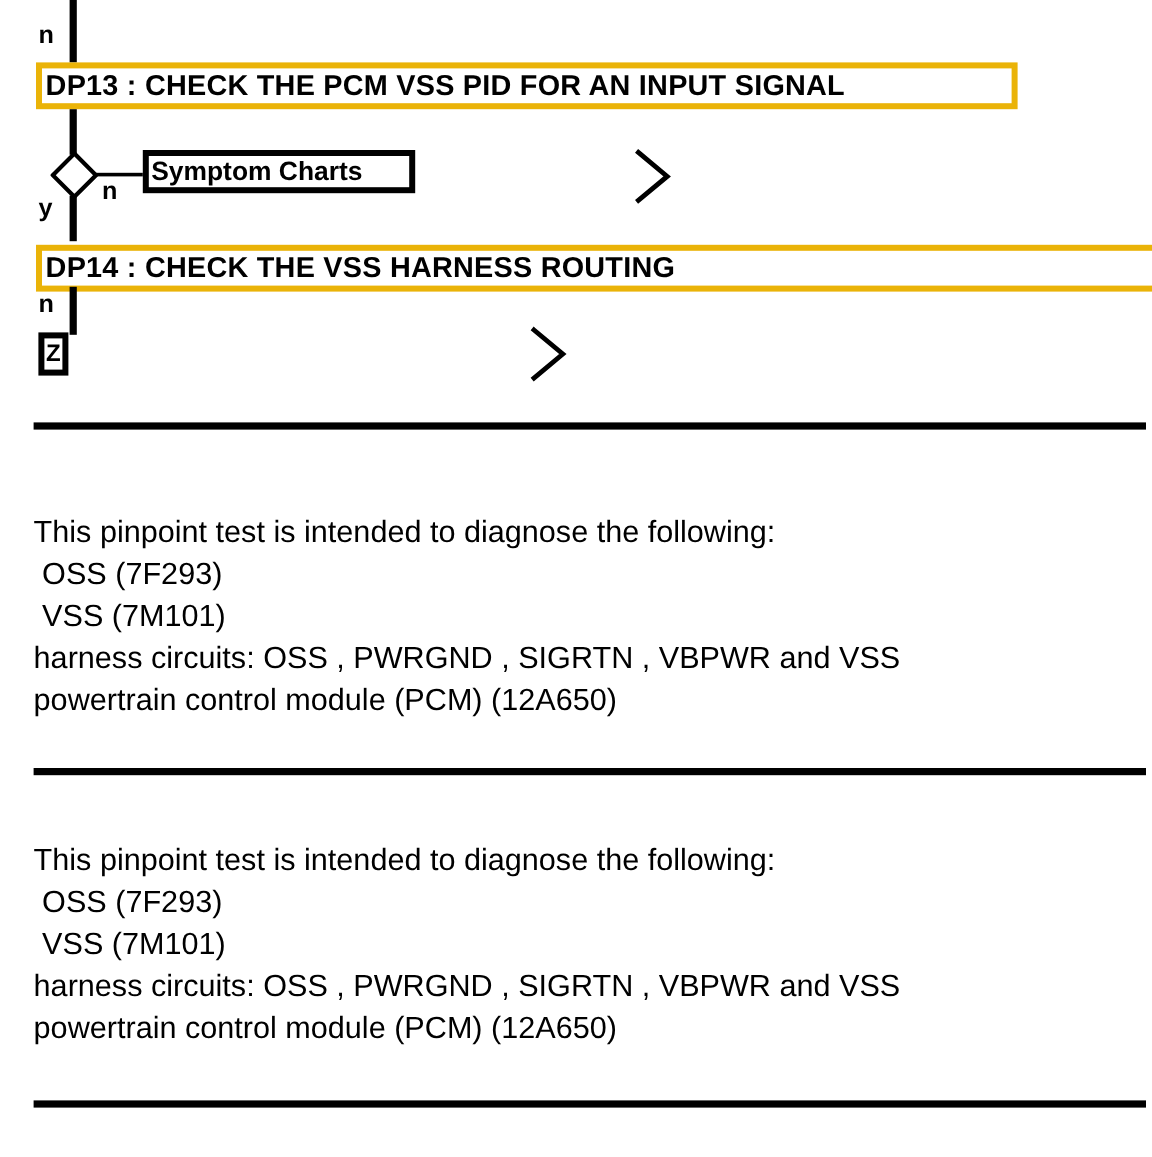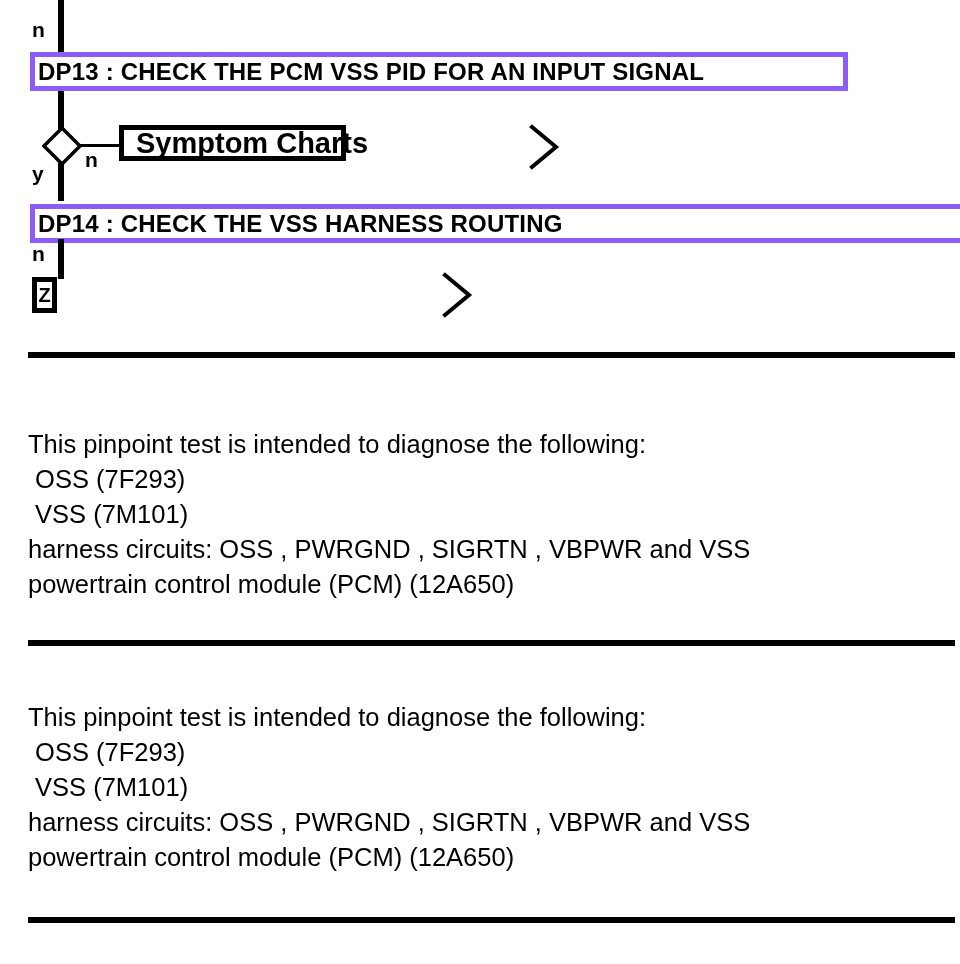--- a/index.html
+++ b/index.html
@@ -34,21 +34,21 @@
     position: absolute;
     font-size: 21px;
     font-weight: bold;
     line-height: 21px;
     font-family: "Liberation Sans", sans-serif;
     white-space: nowrap;
   }
 
   .step-box {
     position: absolute;
-    border: 5px solid #8b5cf6;
+    border: 5px solid #eab308;
     background: #fff;
     box-sizing: border-box;
     display: flex;
     align-items: center;
   }
   .step-box .step-text {
     font-size: 24px;
     font-weight: bold;
     letter-spacing: 0.2px;
     white-space: nowrap;
@@ -58,24 +58,24 @@
 
   .link-box {
     position: absolute;
     border: 5px solid #000;
     background: #fff;
     box-sizing: border-box;
     display: flex;
     align-items: center;
   }
   .link-box .link-text {
-    font-size: 29px;
+    font-size: 22px;
     font-weight: bold;
     white-space: nowrap;
-    padding-left: 12px;
+    padding-left: 2px;
     font-family: "Liberation Sans", sans-serif;
   }
 
   .node-box {
     position: absolute;
     border: 5px solid #000;
     background: #fff;
     box-sizing: border-box;
     display: flex;
     align-items: center;

